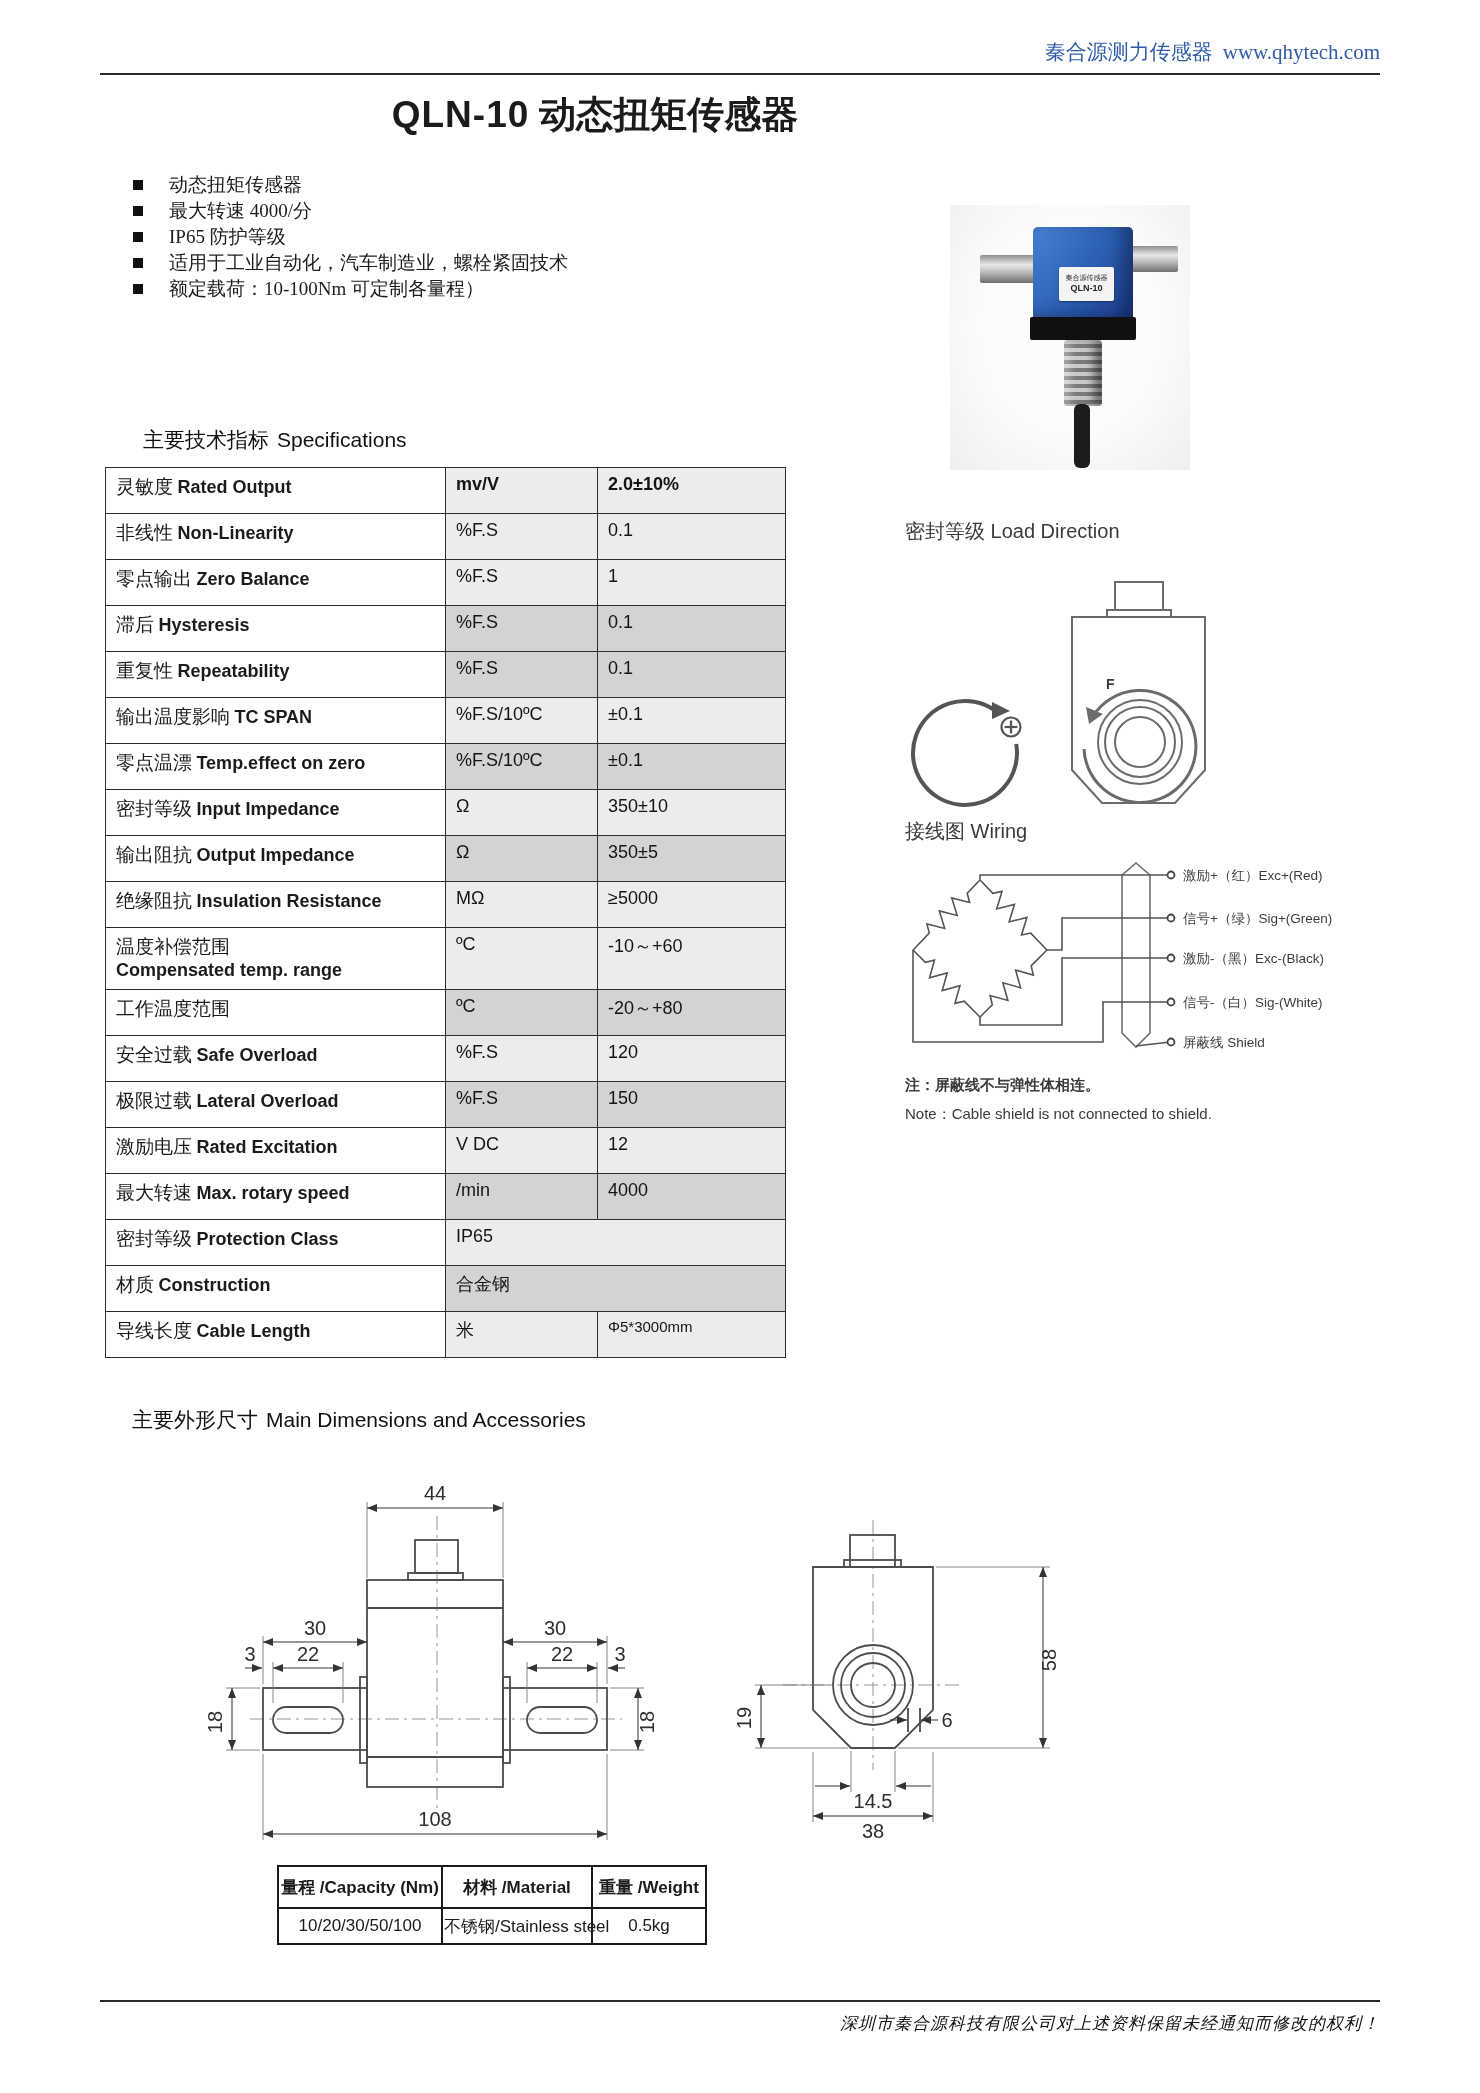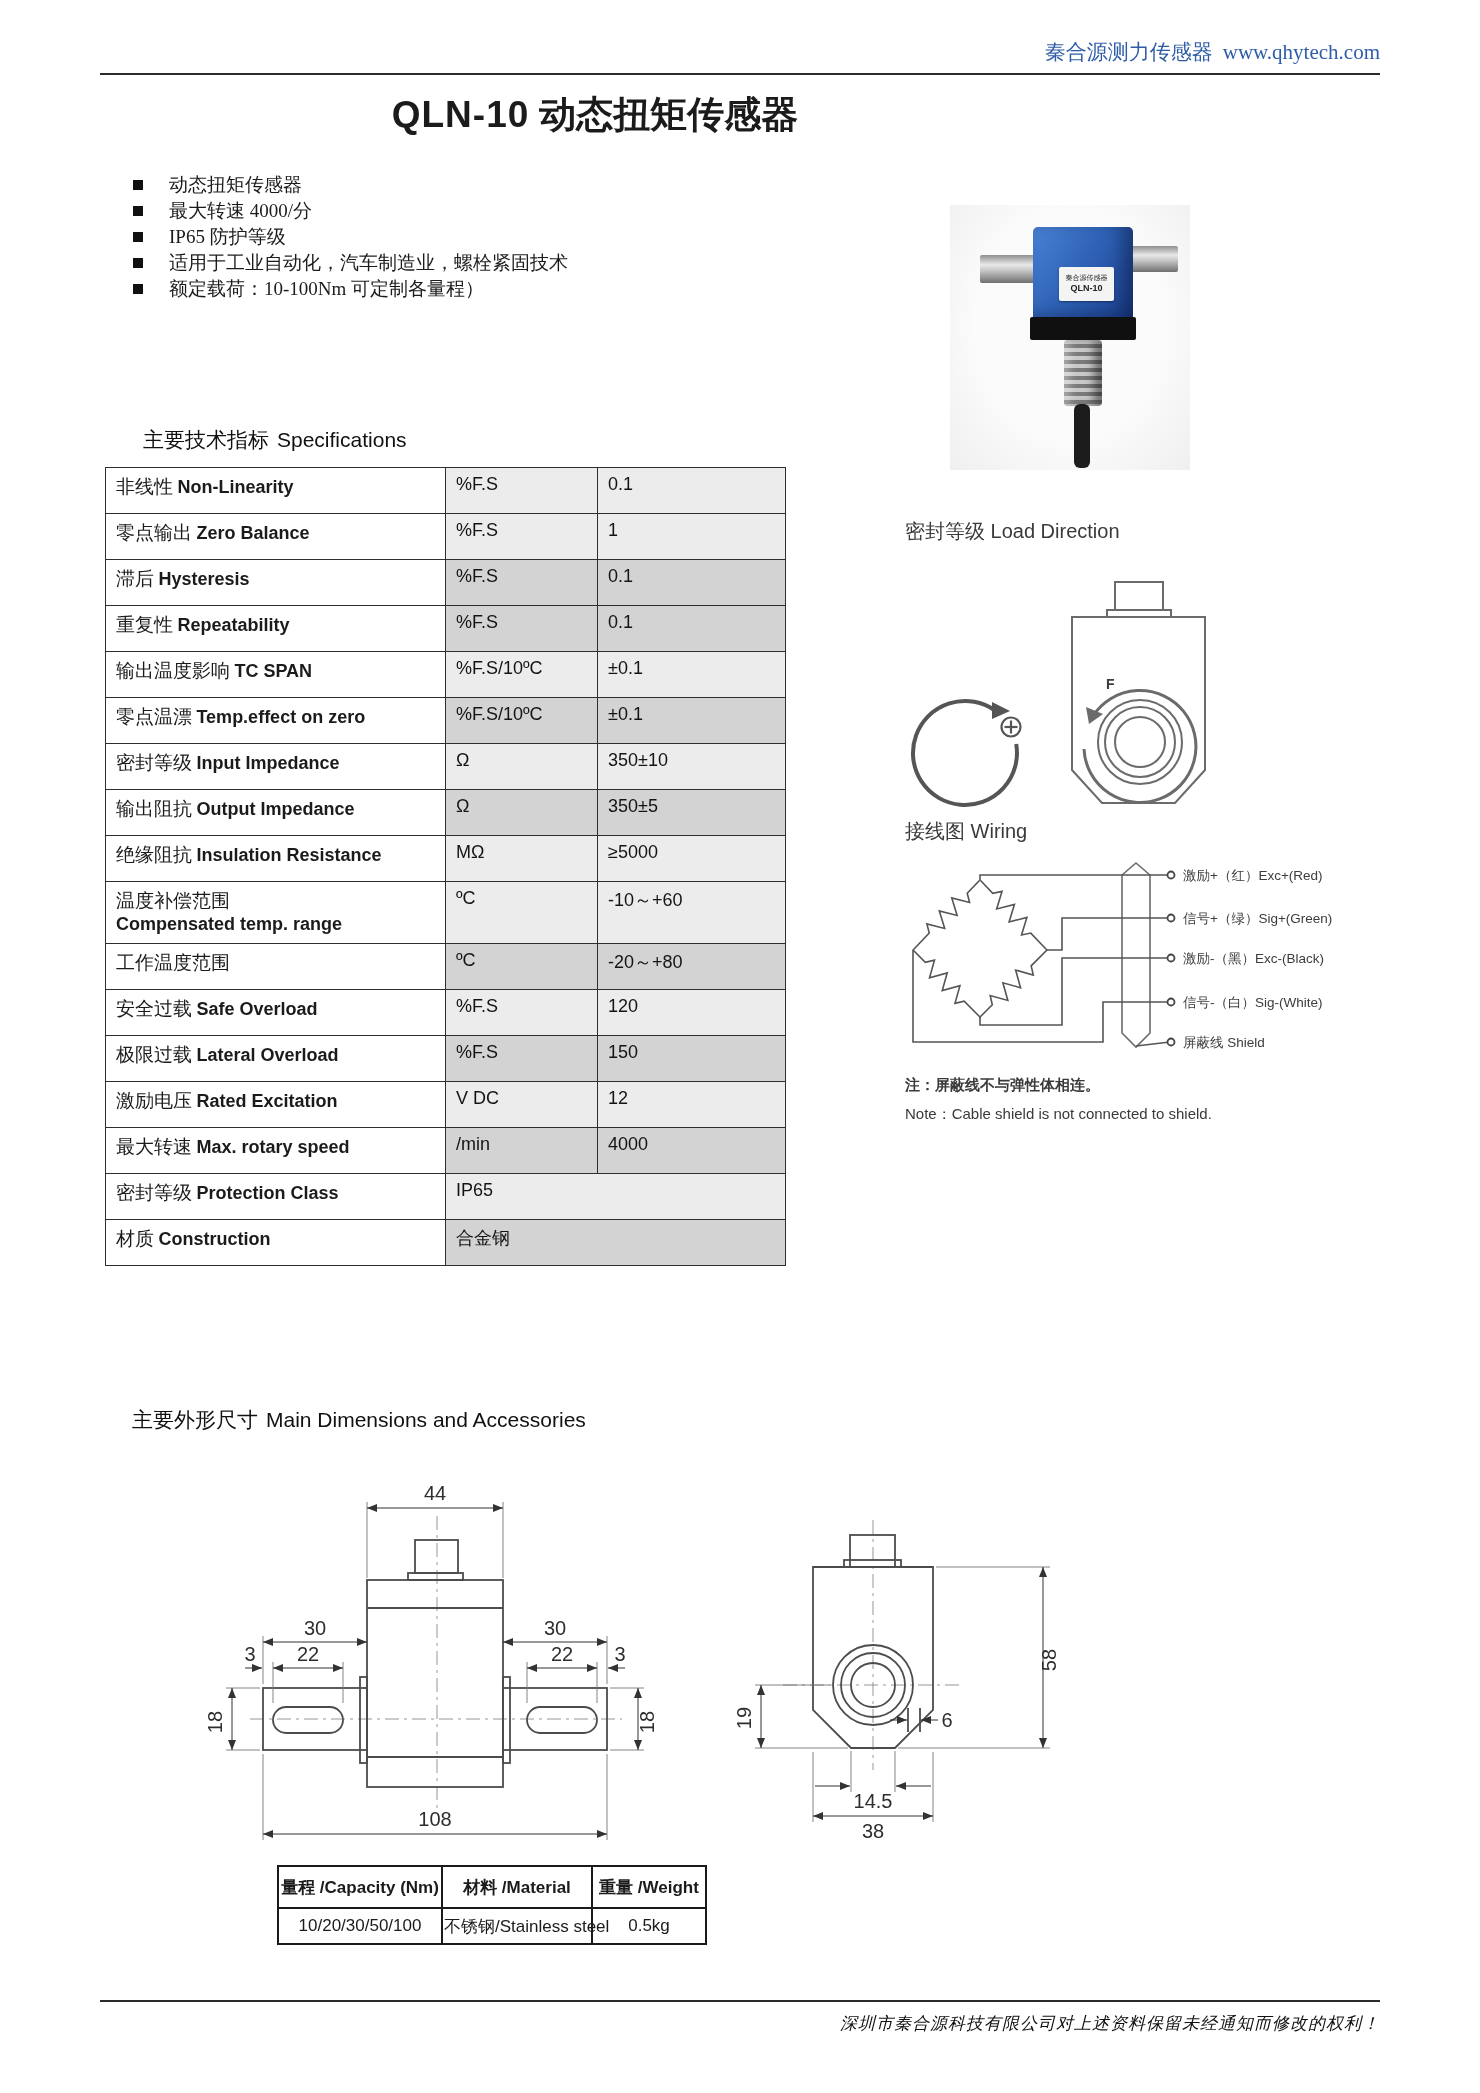--- a/index.html
+++ b/index.html
@@ -119,20 +119,25 @@
   <div class="pcable"></div>
 </div>
 
 <div class="abs sec-head spec-head">
   <span class="zh">主要技术指标</span><span class="en">Specifications</span>
 </div>
 
 <table class="abs spec-table">
   <tbody>
       <tr>
+        <td class="c1"><span class="zh">灵敏度</span> <span class="en">Rated Output</span></td>
+        <td class="cu shade-a bd">mv/V</td>
+        <td class="cv shade-a bd">2.0±10%</td>
+      </tr>
+      <tr>
         <td class="c1"><span class="zh">非线性</span> <span class="en">Non-Linearity</span></td>
         <td class="cu shade-a">%F.S</td>
         <td class="cv shade-a">0.1</td>
       </tr>
       <tr>
         <td class="c1"><span class="zh">零点输出</span> <span class="en">Zero Balance</span></td>
         <td class="cu shade-a">%F.S</td>
         <td class="cv shade-a">1</td>
       </tr>
       <tr>
@@ -200,20 +205,25 @@
         <td class="cu shade-b">/min</td>
         <td class="cv shade-b">4000</td>
       </tr>
       <tr>
         <td class="c1"><span class="zh">密封等级</span> <span class="en">Protection Class</span></td>
         <td colspan="2" class="cv shade-a">IP65</td>
       </tr>
       <tr>
         <td class="c1"><span class="zh">材质</span> <span class="en">Construction</span></td>
         <td colspan="2" class="cv shade-b">合金钢</td>
+      </tr>
+      <tr>
+        <td class="c1"><span class="zh">导线长度</span> <span class="en">Cable Length</span></td>
+        <td class="cu shade-a">米</td>
+        <td class="cv shade-a sm">Φ5*3000mm</td>
       </tr>
     </tbody>
 </table>
 
 <div class="abs side-label load-label">
   <span>密封等级</span>
   <span>Load Direction</span>
 </div>
 
 <svg class="abs" style="top:555px;left:890px;" width="340" height="300" viewBox="0 0 340 300">

